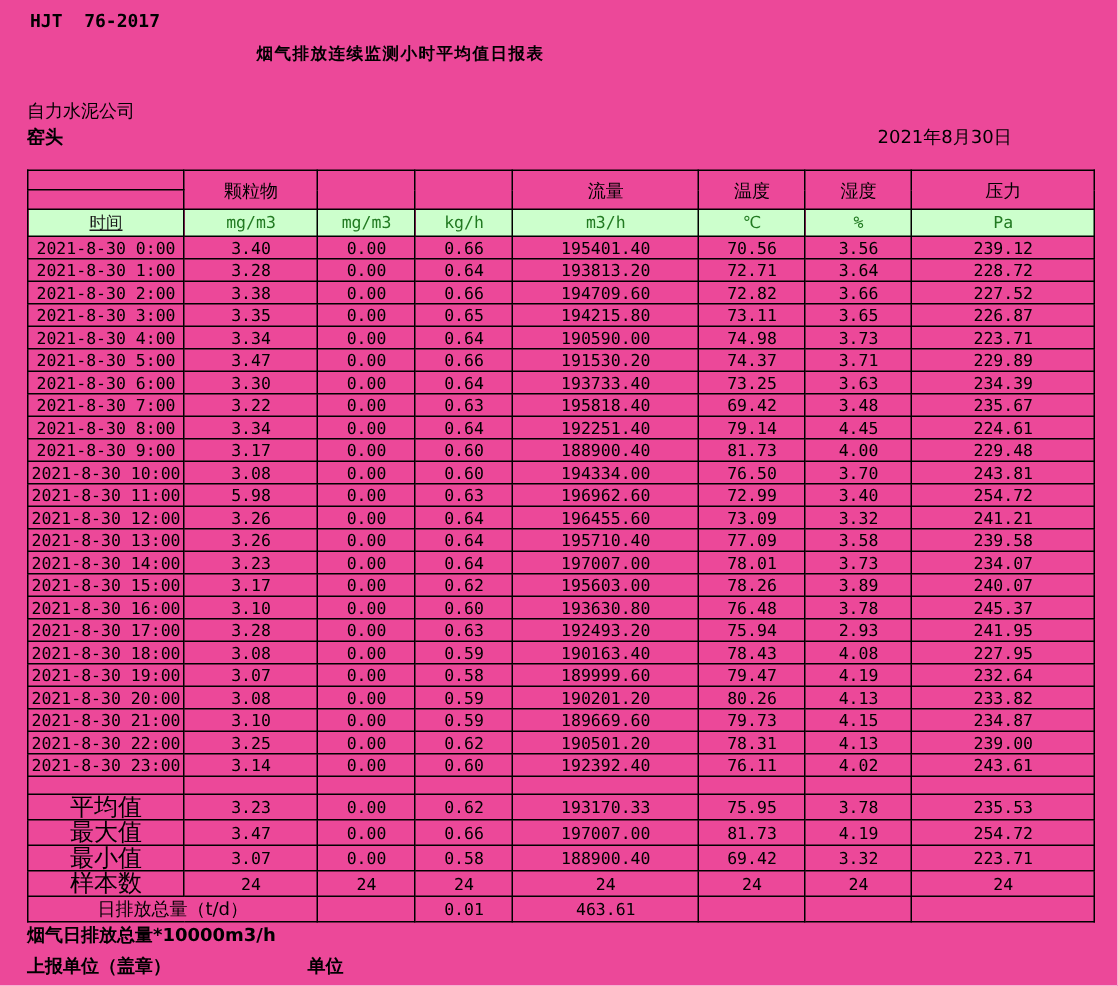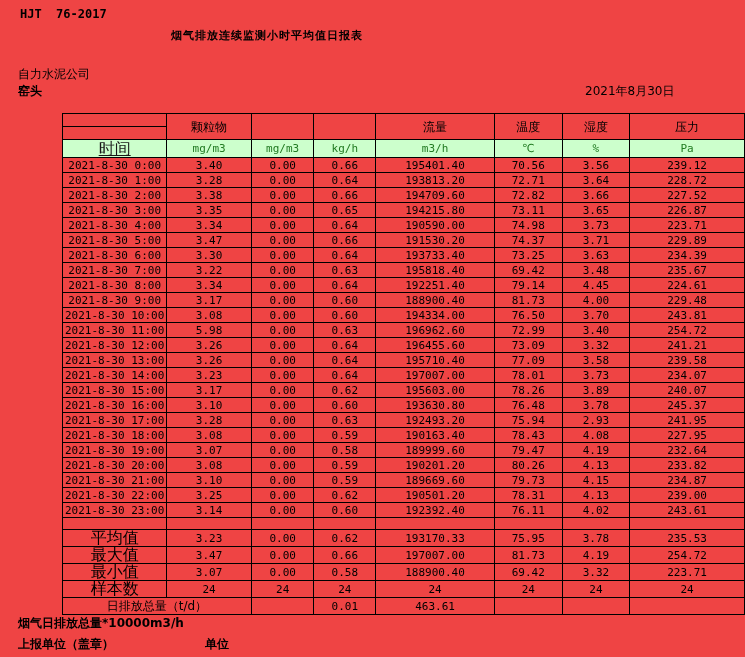--- a/index.html
+++ b/index.html
@@ -1,19 +1,19 @@
 <!DOCTYPE html>
 <html><head>
 <meta charset="utf-8">
 <style>
   html,body{margin:0;padding:0;background:#fff;}
   .page{
     position:relative;
     width:745px;height:657px;
-    background:#ef4444;
+    background:#ec4899;
     font-family:"DejaVu Sans","Liberation Sans",sans-serif;
     color:#000;
     overflow:hidden;
   }
   .doc-code{
     position:absolute;left:20px;top:7px;
     font-size:12px;font-weight:bold;white-space:pre;
     font-family:"DejaVu Sans Mono","DejaVu Sans",monospace;
   }
   .title{
@@ -21,36 +21,35 @@
     font-size:11px;font-weight:bold;letter-spacing:1px;
   }
   .company{position:absolute;left:18px;top:66px;font-size:12px;font-weight:normal;}
   .station{position:absolute;left:18px;top:83px;font-size:12px;font-weight:bold;}
   .report-date{position:absolute;left:585px;top:83px;font-size:12px;}
   table.report{
     position:absolute;left:18px;top:113px;
     border-collapse:collapse;table-layout:fixed;
     font-family:"DejaVu Sans Mono","DejaVu Sans",monospace;
     font-size:11px;
-    margin-left:44px;
   }
   table.report td{
     border:1px solid #000;
     text-align:center;vertical-align:middle;
     padding:0 2px;overflow:hidden;white-space:nowrap;
     line-height:1;
   }
   tr.hdr-sub td{height:12px;}
   tr.hdr-group td{font-family:"DejaVu Sans","Liberation Sans",sans-serif;font-size:12px;}
   tr.hdr-units td{
     height:17px;background:#ccffcc;color:#217a21;
   }
   tr.hdr-units td.c-time{
     color:#1a1a1a;text-decoration:underline;
-    font-family:"DejaVu Sans","Liberation Sans",sans-serif;font-size:16px;
+    font-family:"DejaVu Sans","Liberation Sans",sans-serif;font-size:11px;
   }
   tr.data-row td{height:14px;}
   tr.spacer-row td{height:11px;}
   tr.summary-row td{height:14px;}
   td.sum-label{
     font-family:"DejaVu Sans","Liberation Sans",sans-serif;
     font-size:16px;
   }
   td.total-label{
     text-align:left;font-family:"DejaVu Sans","Liberation Sans",sans-serif;

